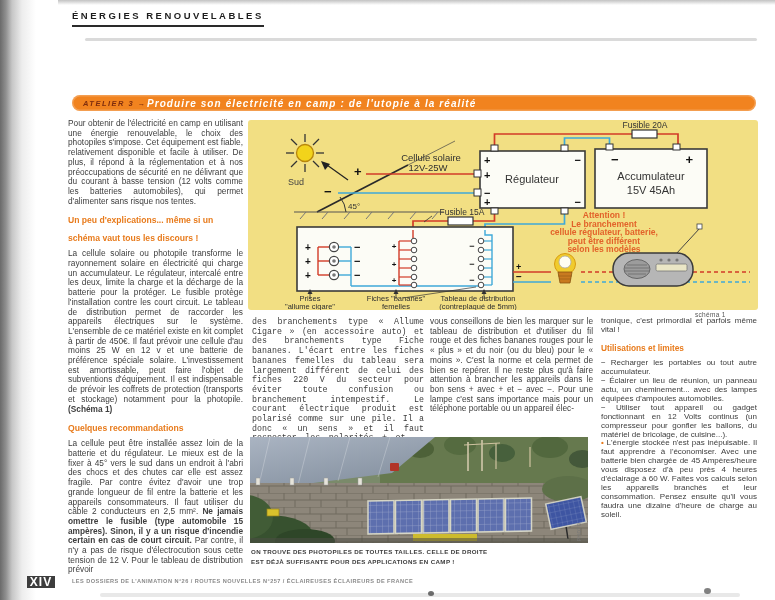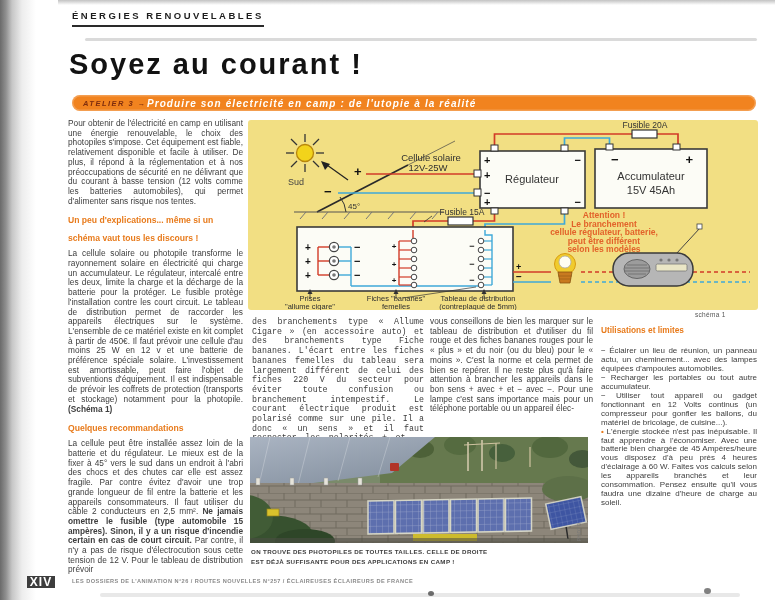--- a/index.html
+++ b/index.html
@@ -23,21 +23,21 @@
           display:flex;align-items:center;box-shadow:inset 0 0 0 1.5px rgba(255,255,255,.22);font-style:italic;}
   .banner-badge{color:#7e2d0e;font-size:7.5px;font-weight:bold;letter-spacing:1.5px;margin-left:11px;white-space:nowrap;}
   .banner-text{color:#ffffff;font-size:10px;font-weight:bold;letter-spacing:1.1px;white-space:nowrap;}
   
   .col{text-align:justify;font-size:8.3px;line-height:9.7px;color:#3d3d3d;}
   .col1{left:68px;top:119px;width:175px;}
   .col2{left:252px;top:317px;width:172px;font-family:Liberation Mono, monospace;}
   .col3{left:430px;top:317px;width:163px;}
   .col4{left:601px;top:317px;width:156px;font-size:8px;line-height:8.95px;}
   .subhead{color:#e87b1c;font-weight:bold;font-size:8.6px;line-height:18px;margin:5px 0 2px;text-align:left;}
-  .col4 .subhead{margin:4px 0 8px;font-size:8.3px;}
+  .col4 .subhead{margin:4px 0 2px;font-size:8.3px;}
   .bold{font-weight:bold;}
   .bullet{color:#e87b1c;font-weight:bold;}
   
   .schematic{left:248px;top:120px;width:510px;height:190px;}
   .schema-ref{left:695px;top:311px;font-size:6.5px;color:#555;letter-spacing:.3px;}
   
   .photo{left:250px;top:437px;width:338px;height:106px;}
   .credit{left:577px;top:541px;transform:rotate(-90deg);transform-origin:0 0;
           font-size:4.5px;color:#777;letter-spacing:.6px;white-space:nowrap;}
   .caption{left:251px;font-size:6.2px;font-weight:bold;color:#3c3c3c;letter-spacing:.35px;white-space:nowrap;}
@@ -53,21 +53,20 @@
 <div class="canvas">
 
   <div class="abs edge-left"></div>
   <div class="abs smudge-top"></div>
   <div class="abs rule-smudge"></div>
   <div class="abs smudge-bottom"></div>
   <div class="abs speck1"></div>
   <div class="abs speck2"></div>
 
   <div class="abs kicker">ÉNERGIES RENOUVELABLES</div>
-  <div class="abs title">Soyez au courant !</div>
   <div class="abs banner">
     <span class="banner-badge">ATELIER 3 →</span>
     <span class="banner-text">Produire son électricité en camp : de l'utopie à la réalité</span>
   </div>
 
   <div class="abs col col1">
     <div class="para">Pour obtenir de l'électricité en camp en utilisant une énergie renouvelable, le choix des photopiles s'impose. Cet équipement est fiable, relativement disponible et facile à utiliser. De plus, il répond à la réglementation et à nos préoccupations de sécurité en ne délivrant que du courant à basse tension (12 volts comme les batteries automobiles), qui permet d'alimenter sans risque nos tentes.</div>
     <div class="subhead">Un peu d'explications... même si un schéma vaut tous les discours !</div>
     <div class="para"><span>La cellule solaire ou photopile transforme le rayonnement solaire en électricité qui charge un accumulateur. Le régulateur, intercalé entre les deux, limite la charge et la décharge de la batterie pour la protéger. Le fusible protège l'installation contre les court circuit. Le tableau de distribution permet de raccorder les appareils électriques sur le système. L'ensemble de ce matériel existe en kit complet à partir de 450€. Il faut prévoir une cellule d'au moins 25 W en 12 v et une batterie de préférence spéciale solaire. L'investissement est amortissable, peut faire l'objet de subventions d'équipement. Il est indispensable de prévoir les coffrets de protection (transports et stockage) notamment pour la photopile.</span> <span class="bold">(Schéma 1)</span></div>
     <div class="subhead">Quelques recommandations</div>
@@ -279,23 +278,24 @@
       <circle cx="413" cy="140" r="1.6" fill="#777"></circle>
         <circle cx="421" cy="140" r="1.6" fill="#777"></circle>
         <circle cx="429" cy="140" r="1.6" fill="#777"></circle>
     </g>
   </svg>
   <div class="abs schema-ref">schéma 1</div>
 
   <div class="abs col col2">des branchements type « Allume Cigare » (en accessoire auto) et des branchements type Fiche bananes. L'écart entre les fiches bananes femelles du tableau sera largement différent de celui des fiches 220 V du secteur pour éviter toute confusion ou branchement intempestif. Le courant électrique produit est polarisé comme sur une pile. Il a donc « un sens » et il faut respecter les polarités + et −. Nous</div>
   <div class="abs col col3">vous conseillons de bien les marquer sur le tableau de distribution et d'utiliser du fil rouge et des fiches bananes rouges pour le « plus » et du noir (ou du bleu) pour le « moins ». C'est la norme et cela permet de bien se repérer. Il ne reste plus qu'à faire attention à brancher les appareils dans le bon sens + avec + et − avec −. Pour une lampe c'est sans importance mais pour un téléphone portable ou un appareil élec-</div>
   <div class="abs col col4">
+    <div class="para">tronique, c'est primordial et parfois même vital !</div>
     <div class="subhead">Utilisations et limites</div>
+    <div class="para">− Recharger les portables ou tout autre accumulateur.</div>
     <div class="para">− Éclairer un lieu de réunion, un panneau actu, un cheminement... avec des lampes équipées d'ampoules automobiles.</div>
-    <div class="para">− Recharger les portables ou tout autre accumulateur.</div>
     <div class="para">− Utiliser tout appareil ou gadget fonctionnant en 12 Volts continus (un compresseur pour gonfler les ballons, du matériel de bricolage, de cuisine...).</div>
     <div class="para"><span class="bullet">•</span><span> L'énergie stockée n'est pas inépuisable. Il faut apprendre à l'économiser. Avec une batterie bien chargée de 45 Ampères/heure vous disposez d'à peu près 4 heures d'éclairage à 60 W. Faites vos calculs selon les appareils branchés et leur consommation. Pensez ensuite qu'il vous faudra une dizaine d'heure de charge au soleil.</span></div>
   </div>
 
   <svg class="abs photo" viewBox="0 0 338 106" xmlns="http://www.w3.org/2000/svg">
     <defs>
       <linearGradient id="roofgrad" x1="0" y1="0" x2="0.6" y2="1">
         <stop offset="0" stop-color="#aab4c2"></stop>
           <stop offset="1" stop-color="#84909f"></stop>
       </linearGradient>

